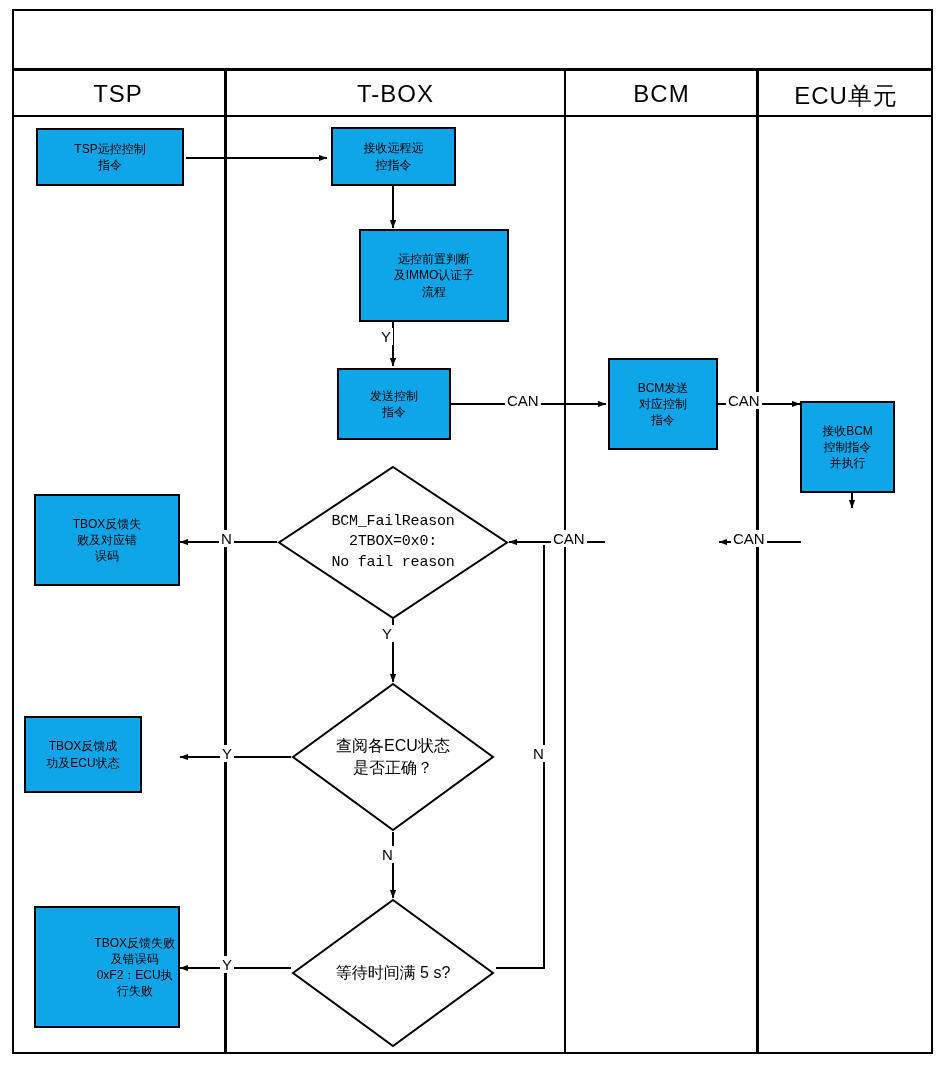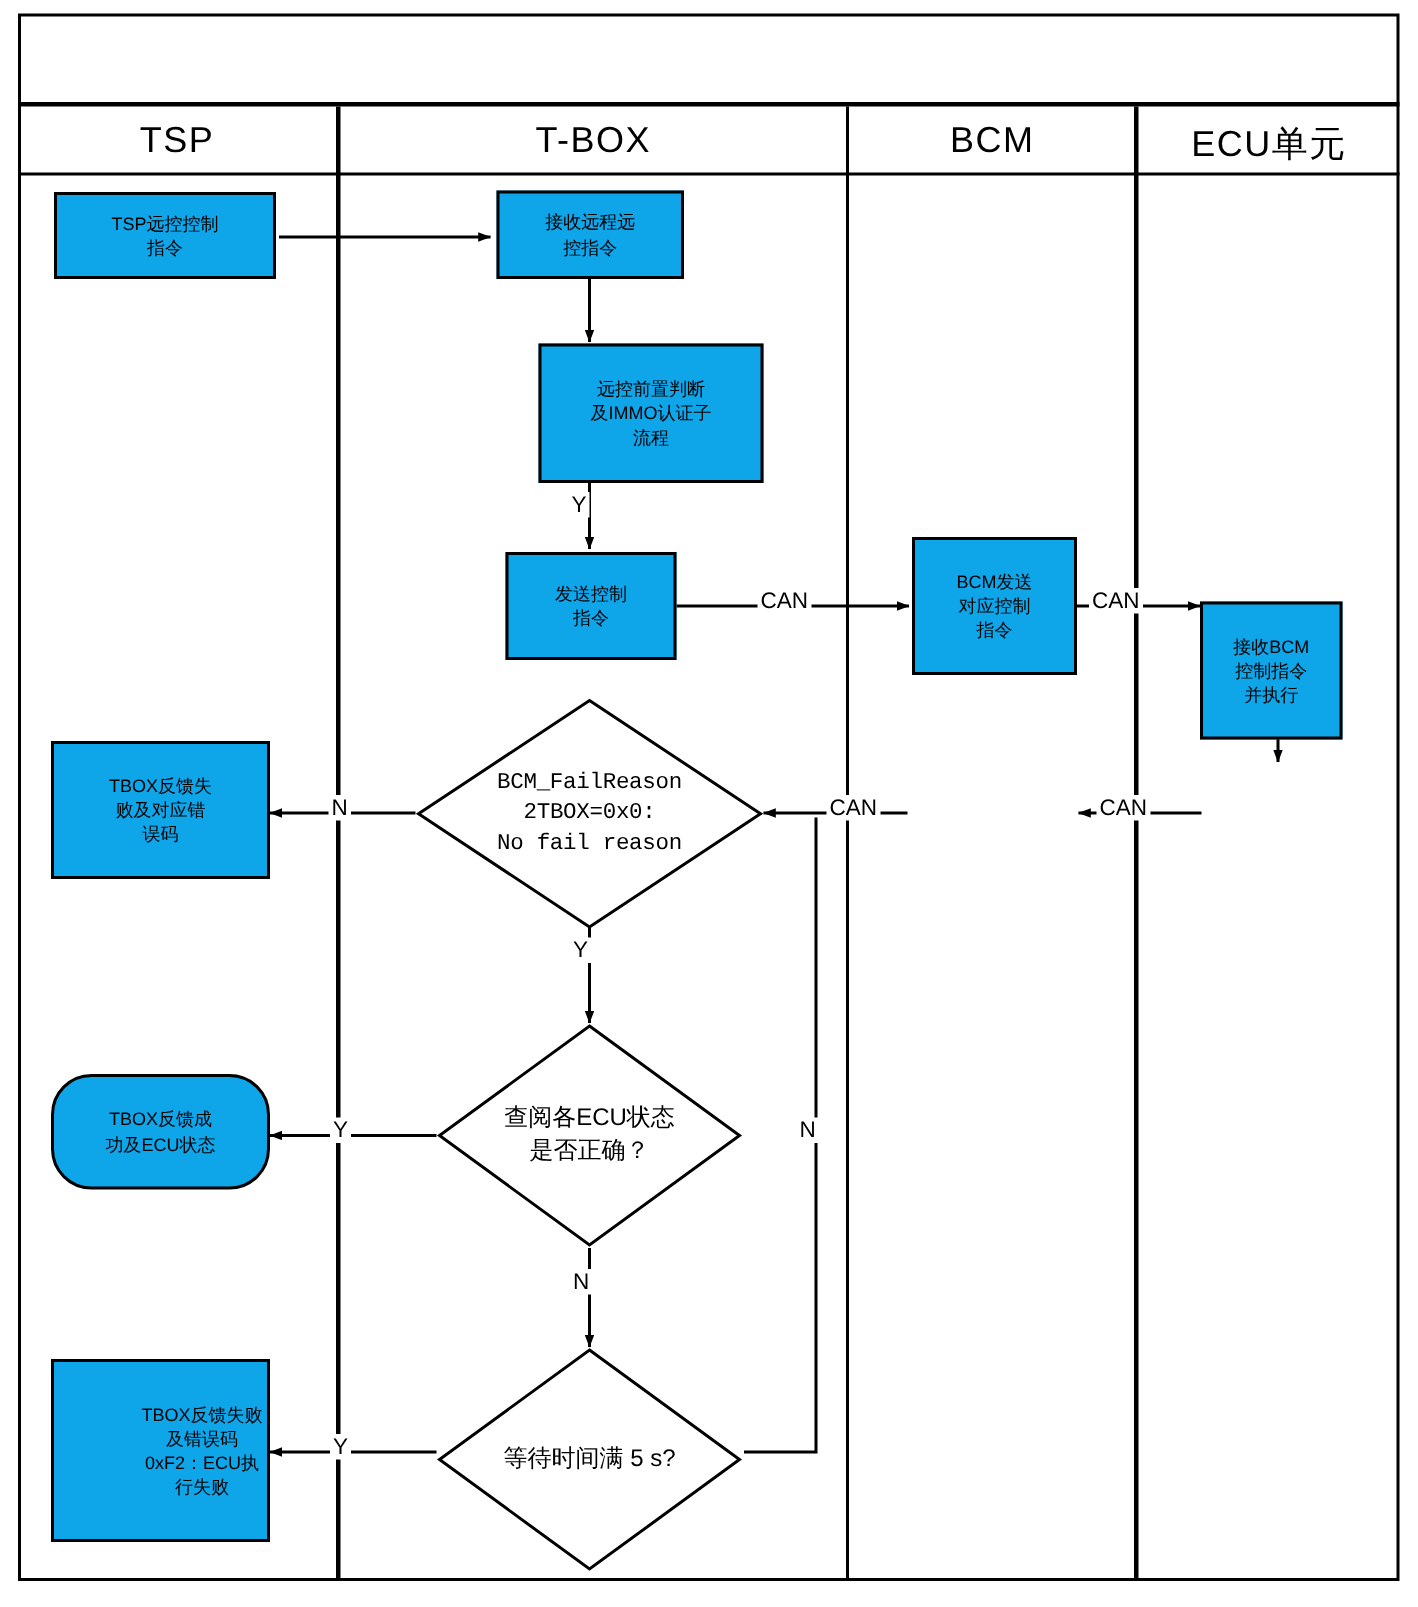--- a/index.html
+++ b/index.html
@@ -206,21 +206,21 @@
   </div>
 
   <div class="diamond" style="left:291px;top:682px;width:204px;height:150px;">
     <svg width="204" height="150" viewBox="0 0 204 150">
       <polygon points="102,2 202,75 102,148 2,75" fill="#fff" stroke="#000" stroke-width="2"></polygon>
     </svg>
     <div class="dtext" style="white-space:pre-line;">查阅各ECU状态
 是否正确？</div>
   </div>
 
-  <div class="node" style="left:34px;top:716px;width:146px;height:77px;border-radius:27px;">
+  <div class="node" style="left:24px;top:716px;width:118px;height:77px;">
     <span style="white-space:pre-line;">TBOX反馈成
 功及ECU状态</span>
   </div>
 
   <div class="diamond" style="left:291px;top:898px;width:204px;height:150px;">
     <svg width="204" height="150" viewBox="0 0 204 150">
       <polygon points="102,2 202,75 102,148 2,75" fill="#fff" stroke="#000" stroke-width="2"></polygon>
     </svg>
     <div class="dtext" style="white-space:pre-line;">等待时间满 5 s?</div>
   </div>

